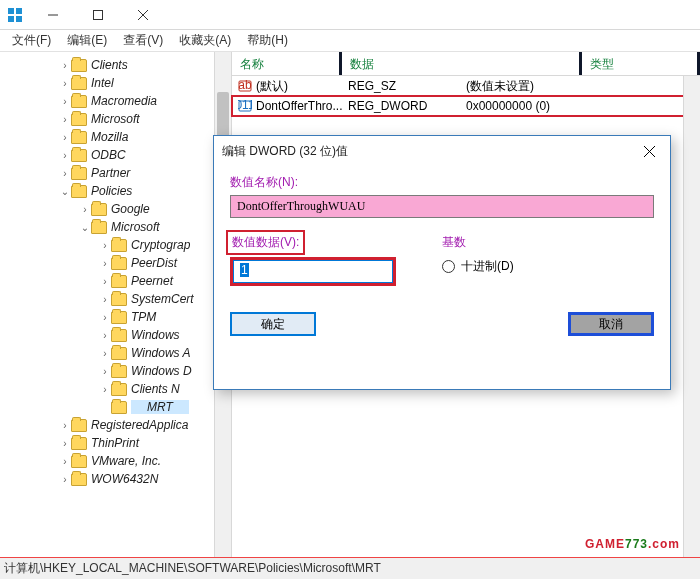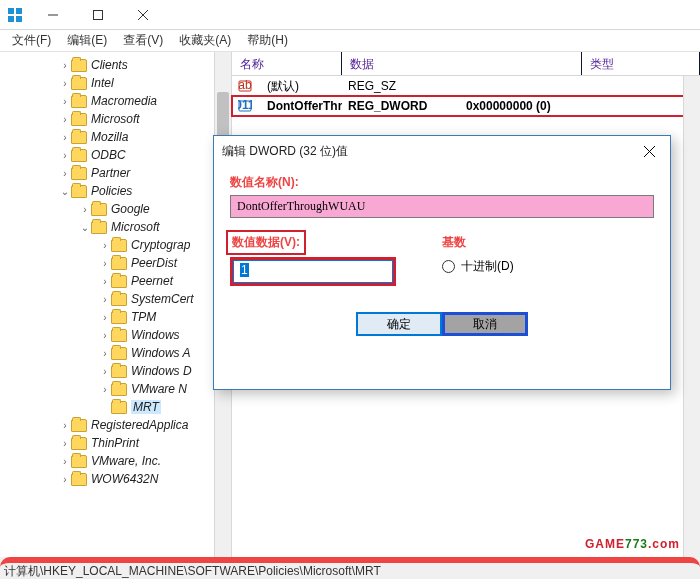--- a/index.html
+++ b/index.html
@@ -18,65 +18,65 @@
 
   
   .main { display: flex; height: calc(100% - 30px - 22px - 22px); background: #fff; }
   .tree-pane { width: 232px; border-right: 1px solid #d8d8d8; overflow: hidden; position: relative; }
   .tree { padding: 4px 0 4px 4px; white-space: nowrap; }
   .node { display: flex; align-items: center; height: 18px; }
   .expander { width: 12px; display: inline-flex; justify-content: center; color: #666; font-size: 10px; }
   .folder-icon { width: 16px; height: 13px; background: #ffd75e; border: 1px solid #c8a232; border-radius: 2px 2px 1px 1px; margin-right: 4px; position: relative; }
   .folder-icon:before { content: ""; position: absolute; top: -3px; left: 0; width: 7px; height: 3px; background: #ffd75e; border: 1px solid #c8a232; border-bottom: none; border-radius: 2px 2px 0 0; }
   .node-label { color: #222; font-style: italic; }
-  .node.selected .node-label { background: #cce8ff; padding: 0 2px; }
+  .node.selected .node-label { background: #cce8ff; padding: 0 16px; }
   .tree-scroll-track { position: absolute; right: 0; top: 0; bottom: 0; width: 17px; background: #f0f0f0; border-left: 1px solid #d8d8d8; }
   .tree-scroll-thumb { position: absolute; left: 2px; right: 2px; top: 40px; height: 160px; background: #c1c1c1; border-radius: 2px; }
 
   
   .list-pane { flex: 1; position: relative; }
   .cols { display: flex; height: 24px; border-bottom: 1px solid #d8d8d8; }
-  .col { padding: 4px 8px; border-right: 1px solid #0f172a; color: #4c1d95; }
+  .col { padding: 4px 8px; border-right: 3px solid #0f172a; color: #15803d; }
   .col-name { width: 110px; }
   .col-type { width: 118px; }
   .col-data { flex: 1; }
   .rows { }
   .row { display: flex; height: 20px; align-items: center; }
   .row .cell { padding: 1px 6px; overflow: hidden; text-overflow: ellipsis; white-space: nowrap; }
-  .cell-name { width: 110px; display: flex; align-items: center; gap: 15px; }
+  .cell-name { width: 110px; display: flex; align-items: center; gap: 4px; }
   .cell-type { width: 118px; }
   .cell-data { flex: 1; }
   .val-icon { width: 14px; height: 14px; flex-shrink: 0; }
-  .row.highlighted { outline: 2px solid #d02030; outline-offset: -1px; font-weight: bold; }
+  .row.highlighted { outline: 2px solid #d02030; outline-offset: -1px; }
 
   .list-scroll-track { position: absolute; right: 0; top: 24px; bottom: 0; width: 17px; background: #f0f0f0; border-left: 1px solid #d8d8d8; }
 
   
-  .statusbar { height: 22px; background: #f0f0f0; border-top: 6px solid #ef4444; display: flex; align-items: center; padding: 0 4px; color: #333; border-radius: 10px; }
+  .statusbar { height: 22px; background: #f0f0f0; border-top: 1px solid #ef4444; display: flex; align-items: center; padding: 0 4px; color: #333; }
 
   
   .dialog { position: absolute; left: 213px; top: 135px; width: 458px; height: 255px; background: #fff; border: 1px solid #3a7ab8; box-shadow: 4px 4px 12px rgba(0,0,0,.25); z-index: 10; }
   .dlg-title { height: 30px; display: flex; align-items: center; padding: 0 8px; background: #fff; }
   .dlg-title-text { flex: 1; color: #222; font-size: 12px; }
   .dlg-close { width: 26px; height: 26px; display: flex; align-items: center; justify-content: center; color: #333; font-size: 14px; }
   .dlg-body { padding: 8px 16px 14px; }
-  .field-label { color: #ef4444; margin-bottom: 4px; font-weight: bold; }
+  .field-label { color: #a21caf; margin-bottom: 4px; }
   .text-input { width: 100%; height: 23px; border: 1px solid #7a7a7a; padding: 2px 6px; background: #fff; }
   .text-input.readonly { background: #f9a8d4; font-family: Liberation Serif, serif; }
   .value-section { display: flex; gap: 46px; margin-top: 16px; align-items: flex-start; }
   .value-left { width: 166px; position: relative; }
   .value-input-wrap { outline: 3px solid #d02030; outline-offset: -3px; padding: 3px; }
   .value-input { width: 100%; height: 23px; border: 1px solid #0078d7; padding: 2px 6px; background: #fff; }
   .value-input .selected-text { background: #0078d7; color: #fff; padding: 0 1px; }
   .label-box { display: inline-block; outline: 2px solid #d02030; outline-offset: 2px; padding: 0 2px; margin-bottom: 6px; }
   .radio-group { margin-top: 2px; }
   .radio-row { display: flex; align-items: center; height: 22px; gap: 6px; }
   .radio { width: 13px; height: 13px; border-radius: 50%; border: 1px solid #333; display: flex; align-items: center; justify-content: center; }
   .radio.checked:after { content: ""; width: 5px; height: 5px; background: #333; border-radius: 50%; }
-  .dlg-buttons { display: flex; justify-content: center; margin-top: 26px; }
+  .dlg-buttons { display: flex; justify-content: space-between; margin-top: 26px; }
   .btn { width: 86px; height: 24px; border: 3px solid #1d4ed8; background: #a3a3a3; display: flex; align-items: center; justify-content: center; }
   .btn.primary { border: 2px solid #0078d7; background: #e1ebf5; }
 
   
   .watermark { position: absolute; right: 20px; bottom: 24px; font-size: 28px; font-weight: 900; letter-spacing: 1px; font-family: Arial Black, Arial, sans-serif; z-index: 20; }
   .watermark .g1 { color: #d02030; }
   .watermark .g2 { color: #1a7a1a; }
 </style>
 </head>
 <body>
@@ -206,21 +206,21 @@
           <span class="node-label">Windows A</span>
         </div>
         <div class="node" style="padding-left: 95px;">
           <span class="expander">›</span>
           <span class="folder-icon"></span>
           <span class="node-label">Windows D</span>
         </div>
         <div class="node" style="padding-left: 95px;">
           <span class="expander">›</span>
           <span class="folder-icon"></span>
-          <span class="node-label">VMware N</span>
+          <span class="node-label">Clients N</span>
         </div>
         <div class="node selected" style="padding-left: 95px;">
           <span class="expander"></span>
           <span class="folder-icon"></span>
           <span class="node-label">MRT</span>
         </div>
         <div class="node" style="padding-left: 55px;">
           <span class="expander">›</span>
           <span class="folder-icon"></span>
           <span class="node-label">RegisteredApplica</span>
@@ -255,20 +255,21 @@
     <div class="rows" id="rows">
         <div class="row">
           <div class="cell cell-name">
             <svg class="val-icon" viewBox="0 0 14 14">
               <rect x="1" y="2" width="12" height="10" rx="1" fill="#fff" stroke="#c03020"></rect>
               <text x="7" y="10" font-size="7" text-anchor="middle" fill="#c03020" font-family="Arial">ab</text>
             </svg>
             <span>(默认)</span>
           </div>
           <div class="cell cell-type">REG_SZ</div>
+          <div class="cell cell-data">(数值未设置)</div>
         </div>
         <div class="row highlighted">
           <div class="cell cell-name">
             <svg class="val-icon" viewBox="0 0 14 14">
               <rect x="1" y="2" width="12" height="10" rx="1" fill="#fff" stroke="#1e70c0"></rect>
               <text x="7" y="10" font-size="7" text-anchor="middle" fill="#1e70c0" font-family="Arial">011</text>
             </svg>
             <span>DontOfferThro...</span>
           </div>
           <div class="cell cell-type">REG_DWORD</div>

